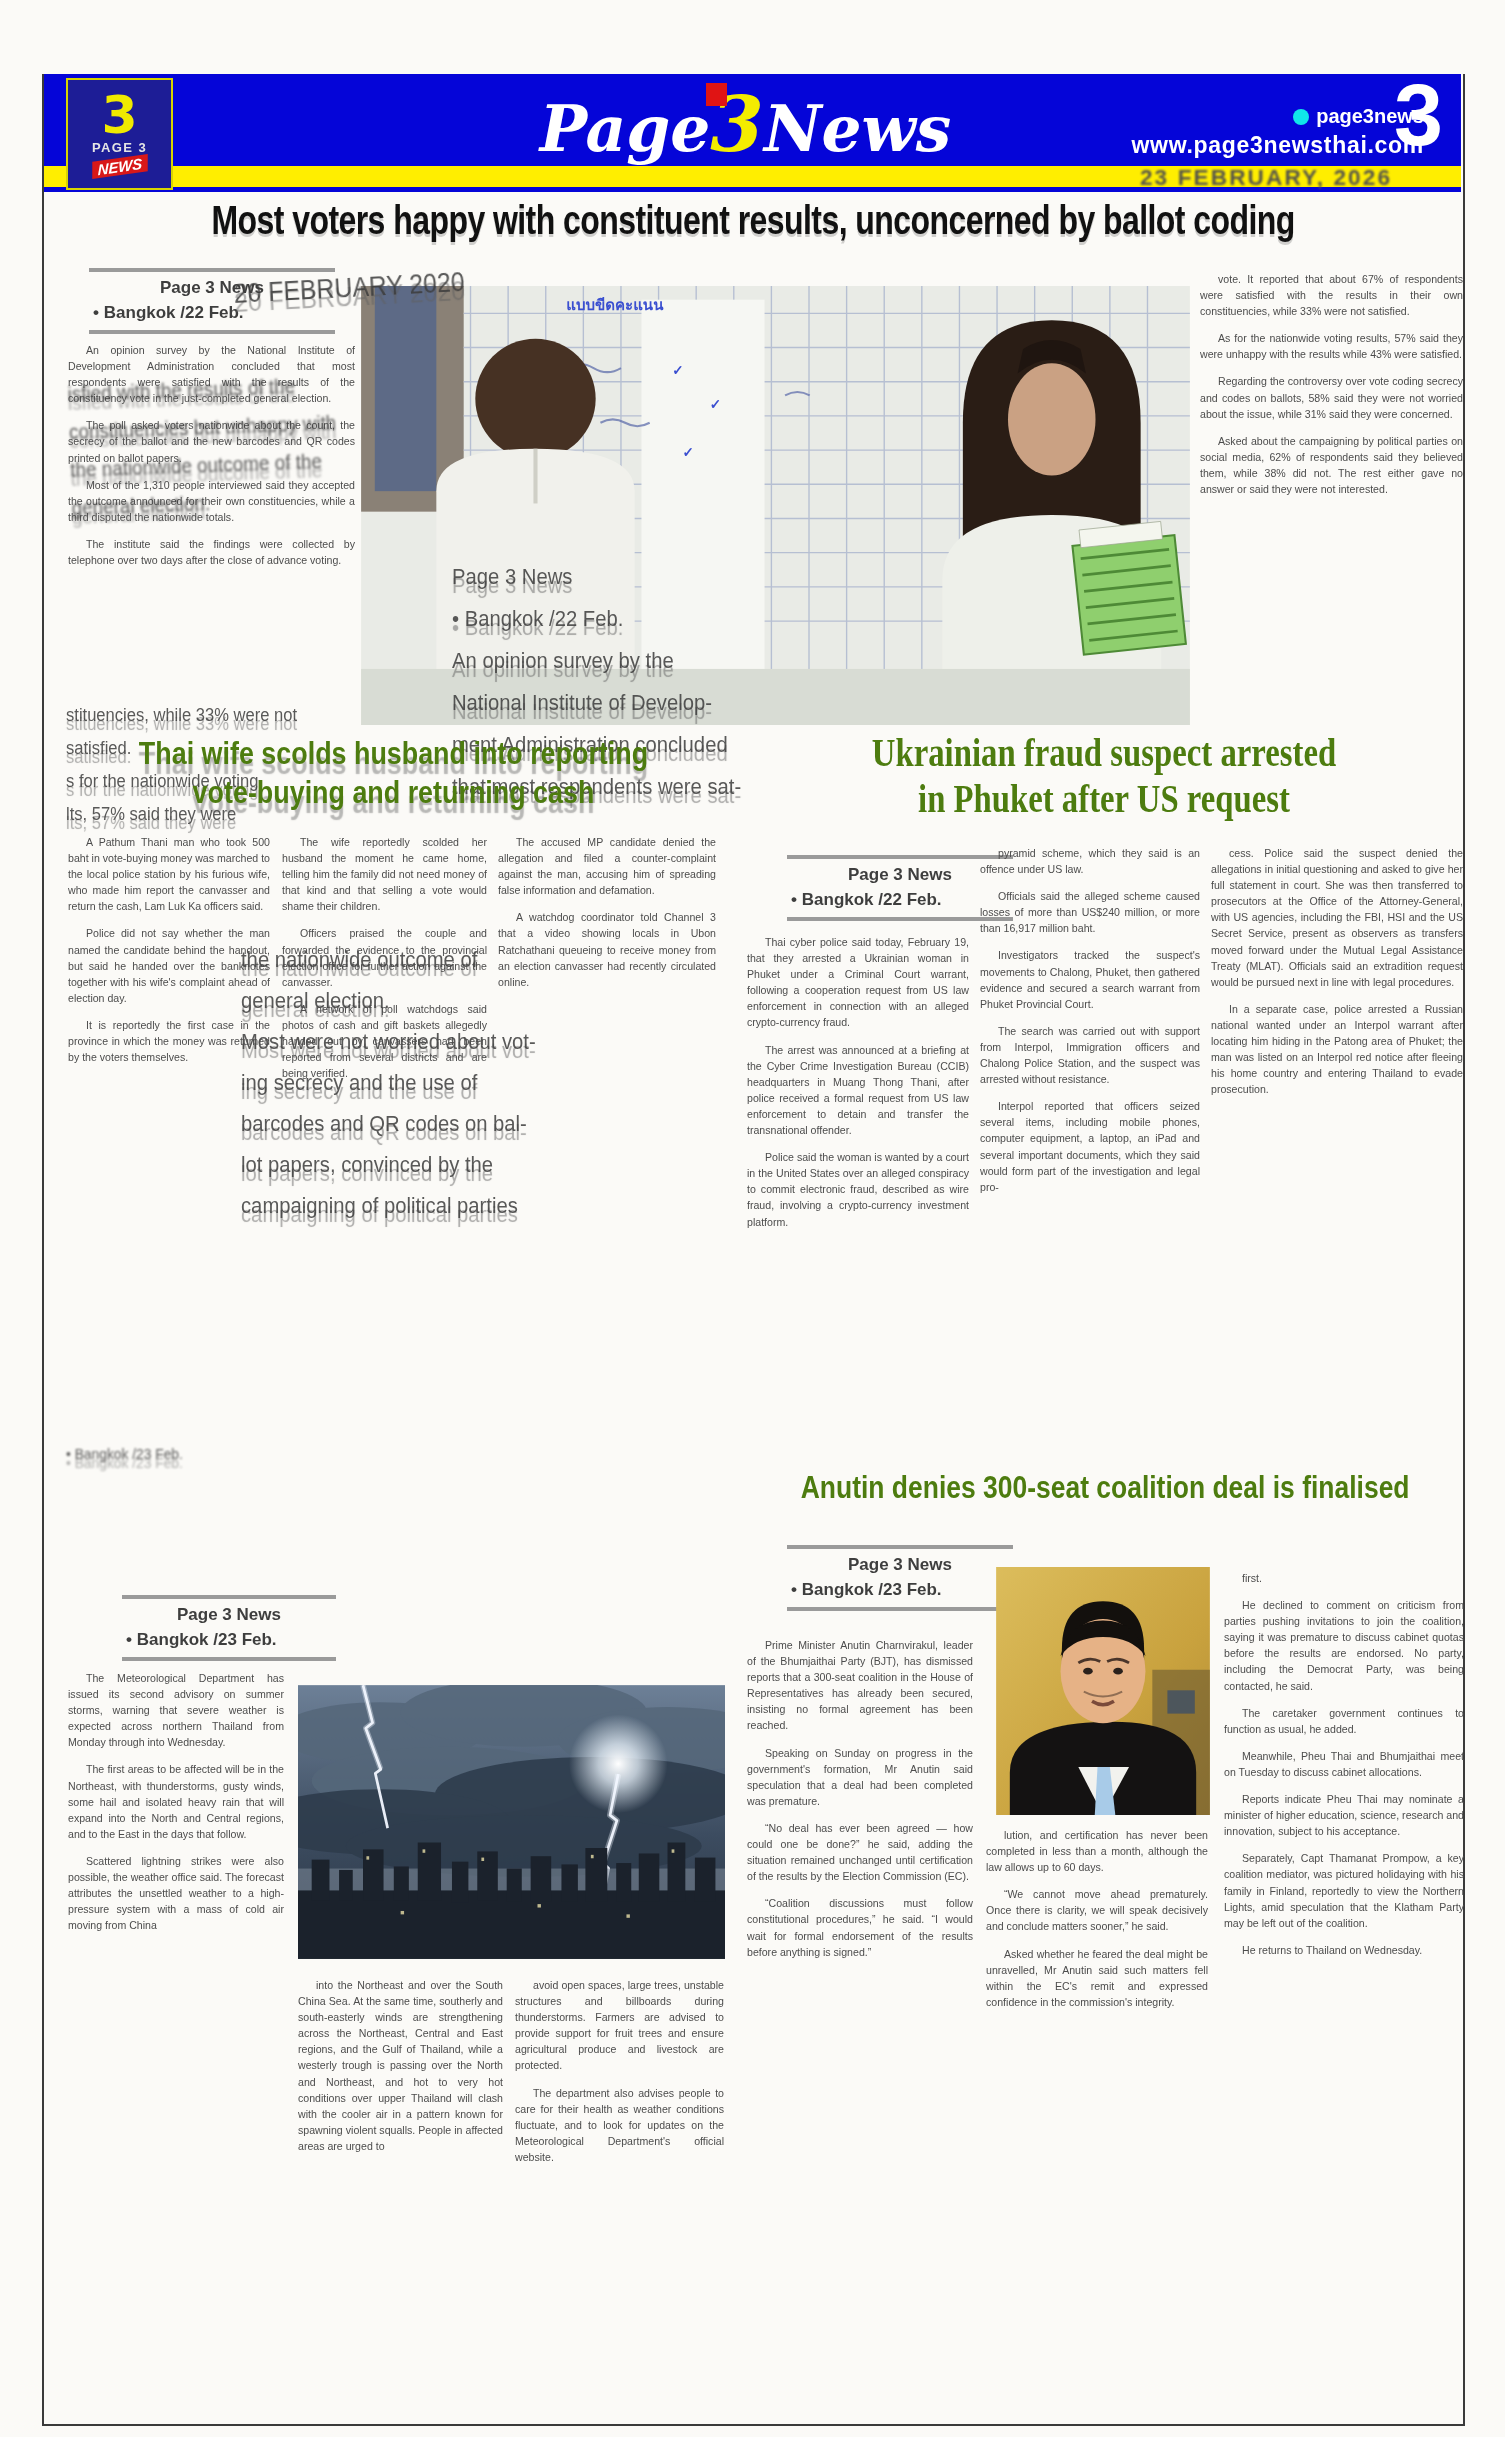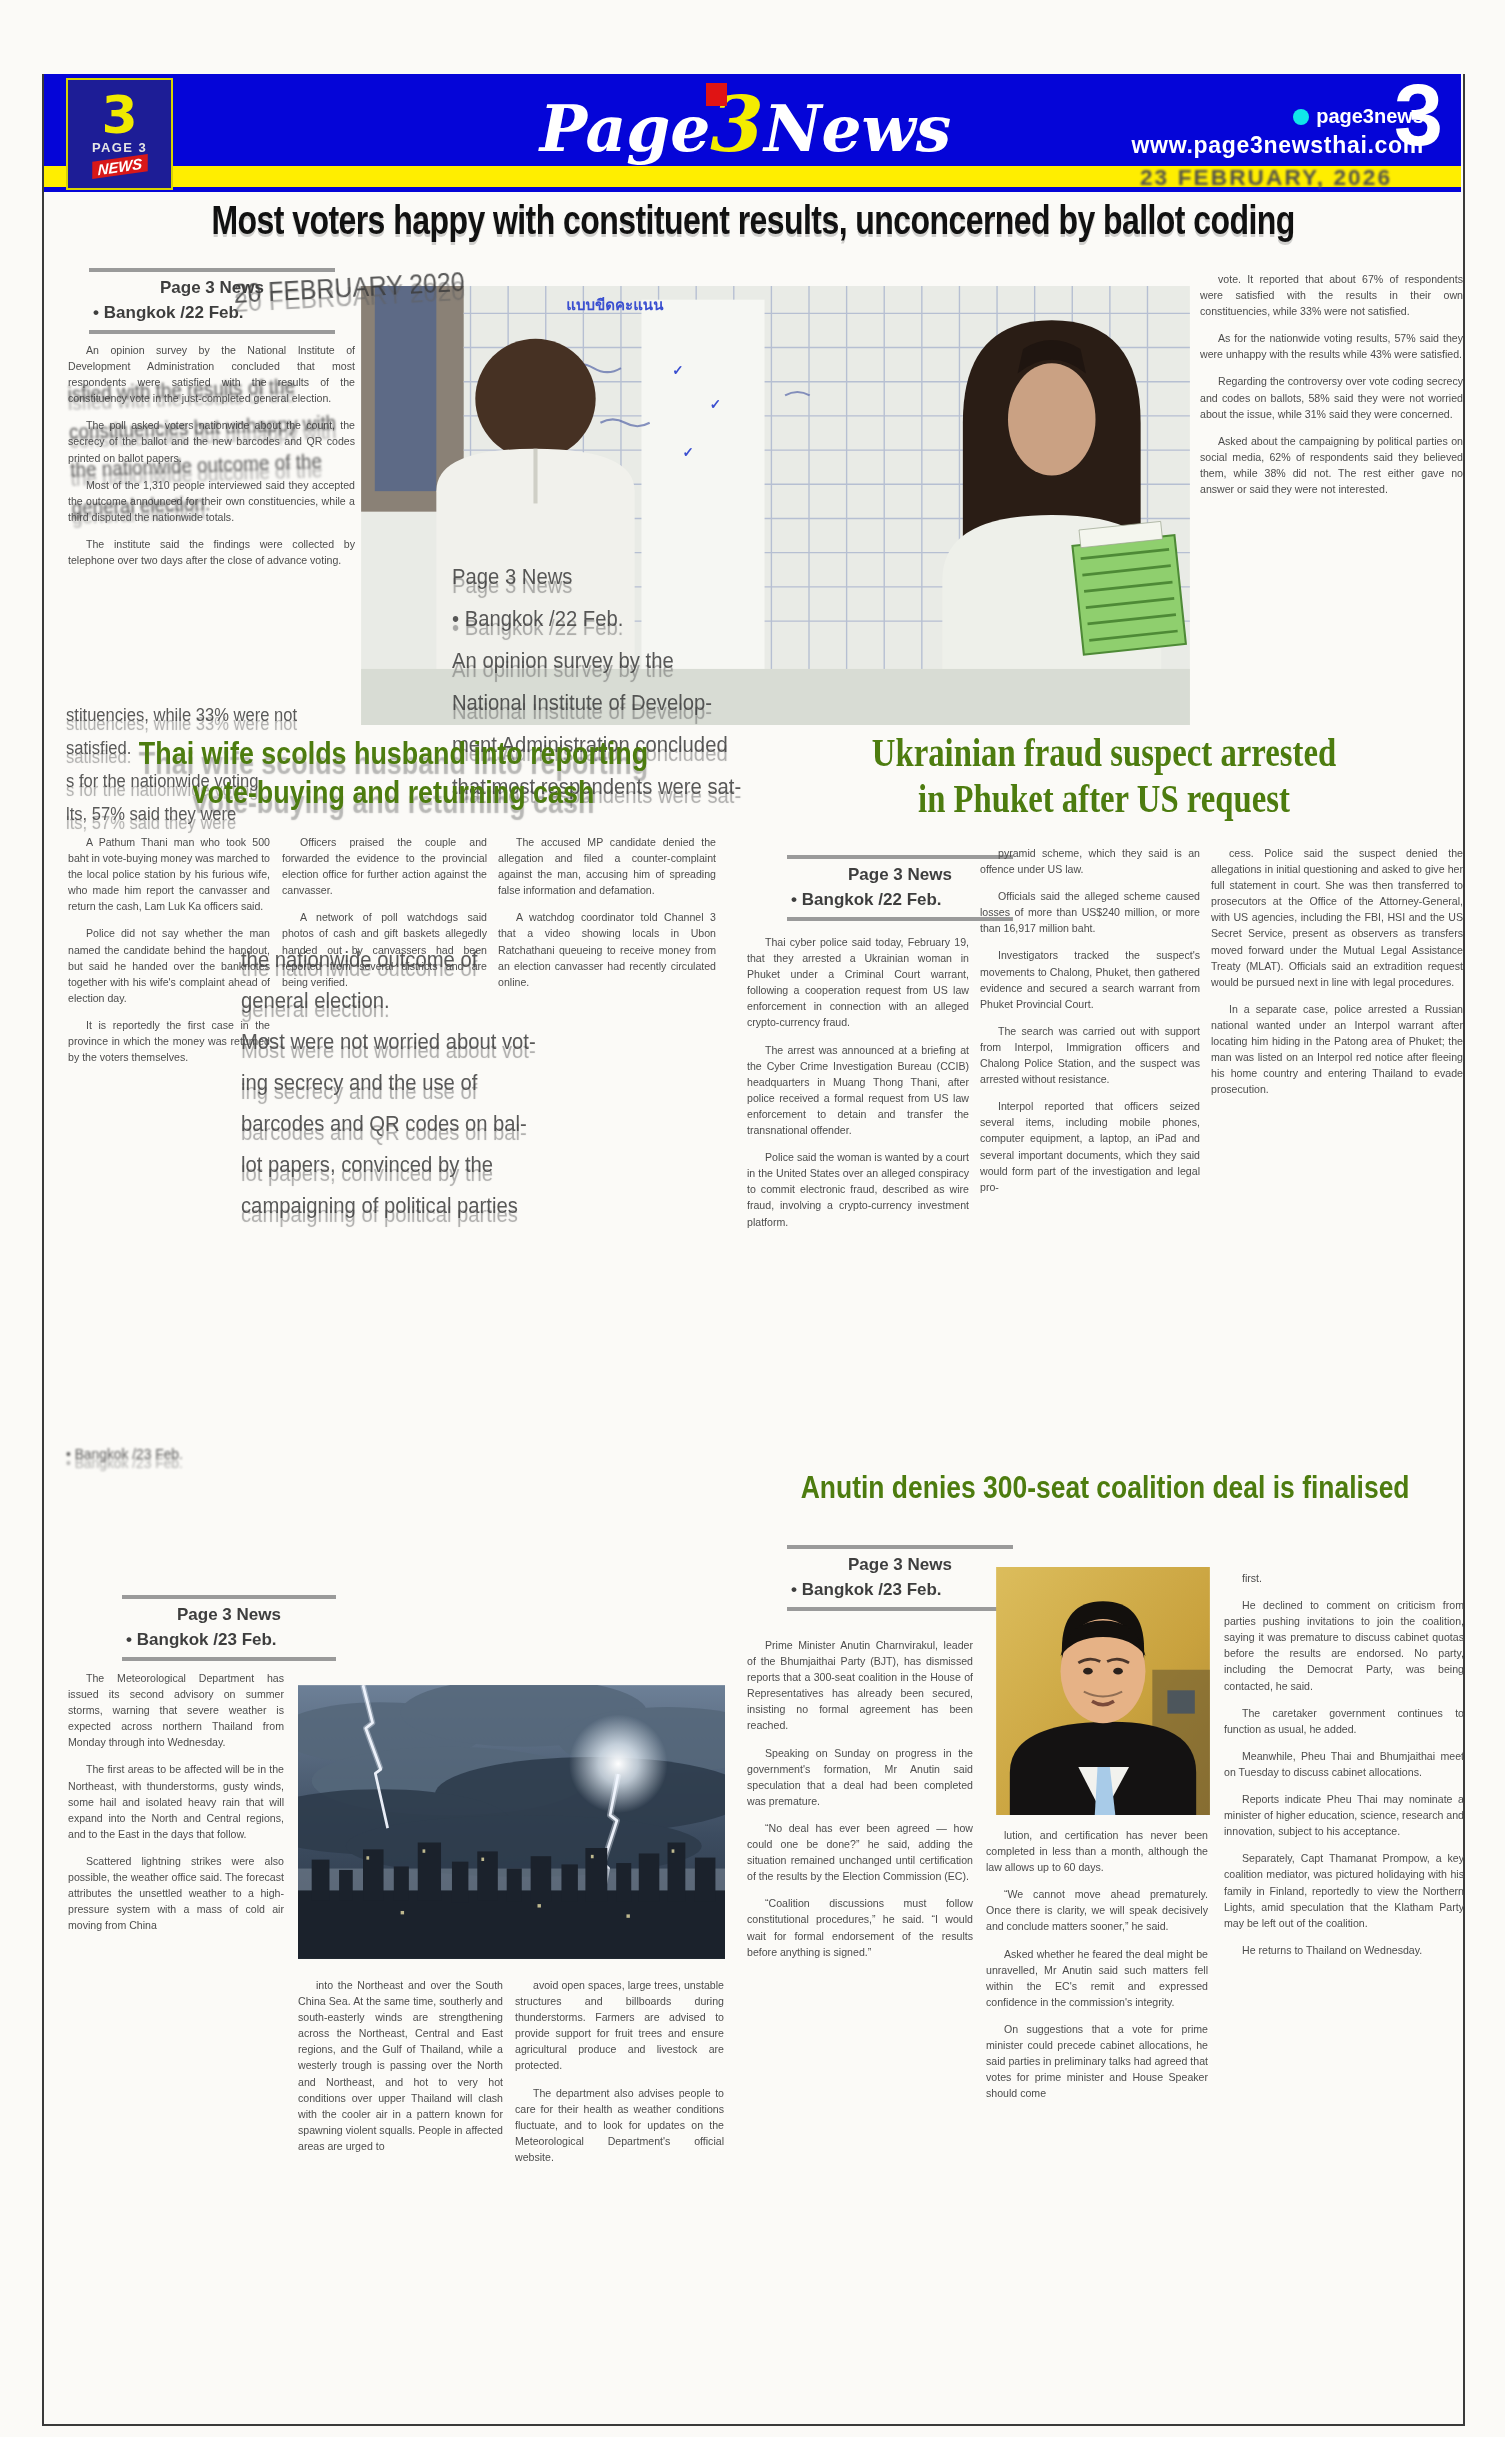--- a/index.html
+++ b/index.html
@@ -191,20 +191,21 @@
   <div class="h-sub doubled" style="position:absolute;left:65px;top:734px;width:657px;font-size:32px;line-height:1.22;">
     <div>Thai wife scolds husband into reporting</div>
     <div>vote-buying and returning cash</div>
   </div>
   <div class="col" style="left:68px;top:834px;width:202px;height:616px;">
       <p>A Pathum Thani man who took 500 baht in vote-buying money was marched to the local police station by his furious wife, who made him report the canvasser and return the cash, Lam Luk Ka officers said.</p>
       <p>Police did not say whether the man named the candidate behind the handout, but said he handed over the banknotes together with his wife's complaint ahead of election day.</p>
       <p>It is reportedly the first case in the province in which the money was returned by the voters themselves.</p>
     </div>
   <div class="col" style="left:282px;top:834px;width:205px;height:616px;">
+      <p>The wife reportedly scolded her husband the moment he came home, telling him the family did not need money of that kind and that selling a vote would shame their children.</p>
       <p>Officers praised the couple and forwarded the evidence to the provincial election office for further action against the canvasser.</p>
       <p>A network of poll watchdogs said photos of cash and gift baskets allegedly handed out by canvassers had been reported from several districts and are being verified.</p>
     </div>
   <div class="col" style="left:498px;top:834px;width:218px;height:616px;">
       <p>The accused MP candidate denied the allegation and filed a counter-complaint against the man, accusing him of spreading false information and defamation.</p>
       <p>A watchdog coordinator told Channel 3 that a video showing locals in Ubon Ratchathani queueing to receive money from an election canvasser had recently circulated online.</p>
     </div>
 
   <div class="h-sub" style="position:absolute;left:743px;top:730px;width:722px;font-size:39px;line-height:1.18;font-family:'Liberation Serif',serif;">
     <div>Ukrainian fraud suspect arrested</div>
@@ -354,21 +355,20 @@
   <div class="col" style="left:747px;top:1637px;width:226px;height:787px;">
       <p>Prime Minister Anutin Charnvirakul, leader of the Bhumjaithai Party (BJT), has dismissed reports that a 300-seat coalition in the House of Representatives has already been secured, insisting no formal agreement has been reached.</p>
       <p>Speaking on Sunday on progress in the government's formation, Mr Anutin said speculation that a deal had been completed was premature.</p>
       <p>“No deal has ever been agreed — how could one be done?” he said, adding the situation remained unchanged until certification of the results by the Election Commission (EC).</p>
       <p>“Coalition discussions must follow constitutional procedures,” he said. “I would wait for formal endorsement of the results before anything is signed.”</p>
     </div>
   <div class="col" style="left:986px;top:1827px;width:222px;height:597px;">
       <p>lution, and certification has never been completed in less than a month, although the law allows up to 60 days.</p>
       <p>“We cannot move ahead prematurely. Once there is clarity, we will speak decisively and conclude matters sooner,” he said.</p>
       <p>Asked whether he feared the deal might be unravelled, Mr Anutin said such matters fell within the EC's remit and expressed confidence in the commission's integrity.</p>
-      <p>On suggestions that a vote for prime minister could precede cabinet allocations, he said parties in preliminary talks had agreed that votes for prime minister and House Speaker should come</p>
     </div>
   <div class="col" style="left:1224px;top:1570px;width:240px;height:854px;">
       <p>first.</p>
       <p>He declined to comment on criticism from parties pushing invitations to join the coalition, saying it was premature to discuss cabinet quotas before the results are endorsed. No party, including the Democrat Party, was being contacted, he said.</p>
       <p>The caretaker government continues to function as usual, he added.</p>
       <p>Meanwhile, Pheu Thai and Bhumjaithai meet on Tuesday to discuss cabinet allocations.</p>
       <p>Reports indicate Pheu Thai may nominate a minister of higher education, science, research and innovation, subject to his acceptance.</p>
       <p>Separately, Capt Thamanat Prompow, a key coalition mediator, was pictured holidaying with his family in Finland, reportedly to view the Northern Lights, amid speculation that the Klatham Party may be left out of the coalition.</p>
       <p>He returns to Thailand on Wednesday.</p>
     </div>

